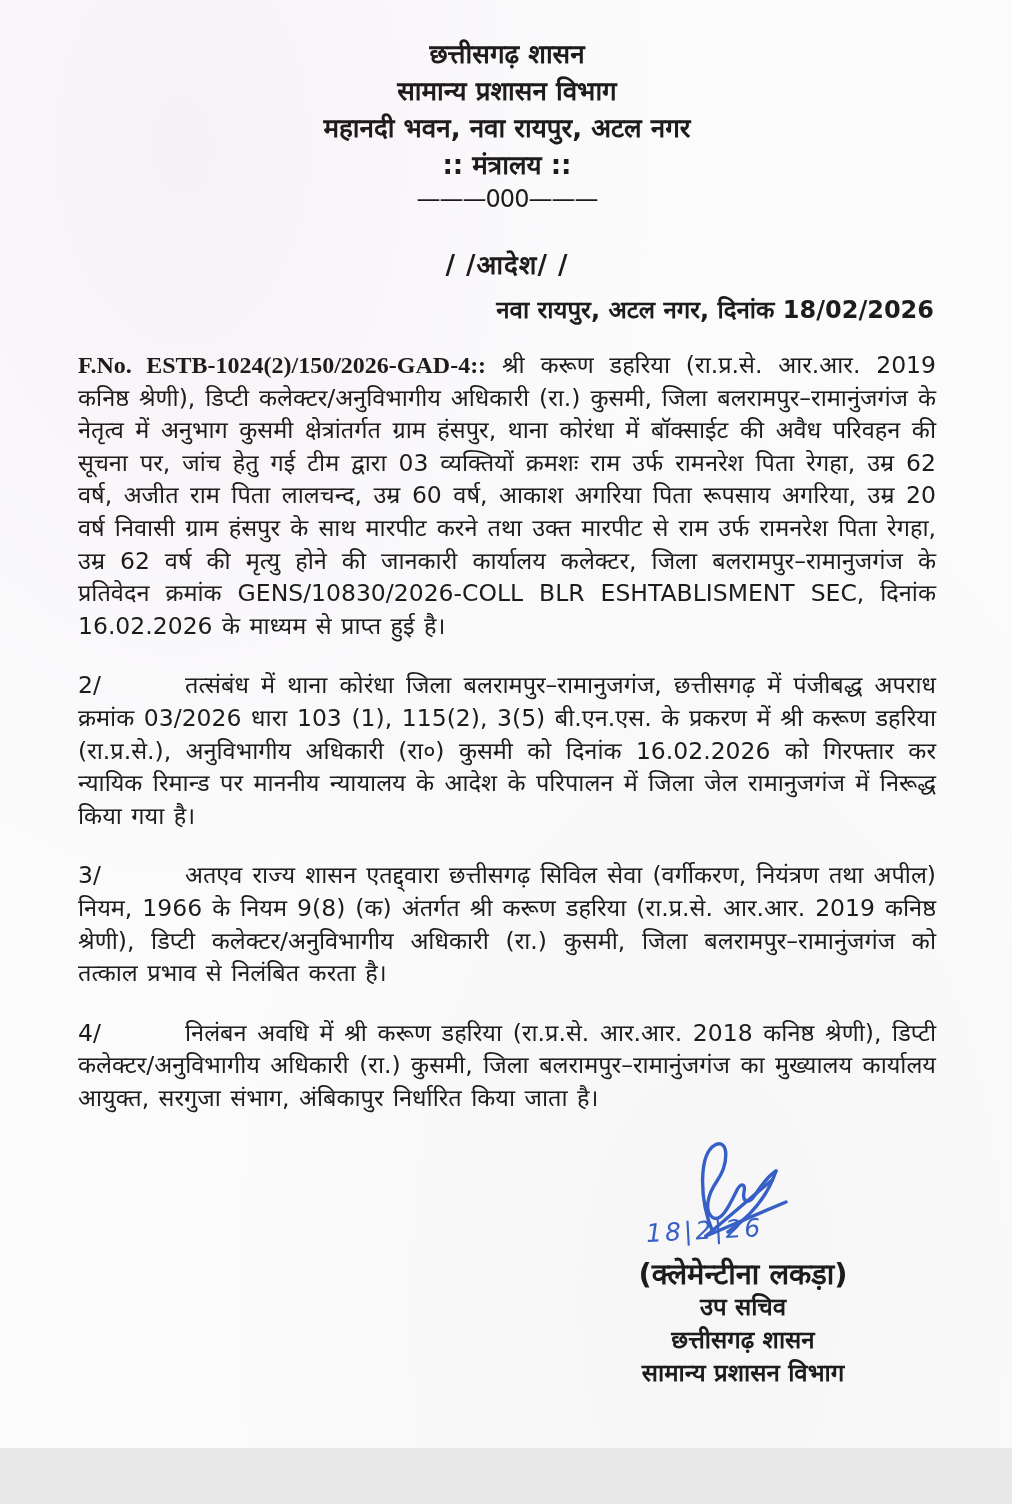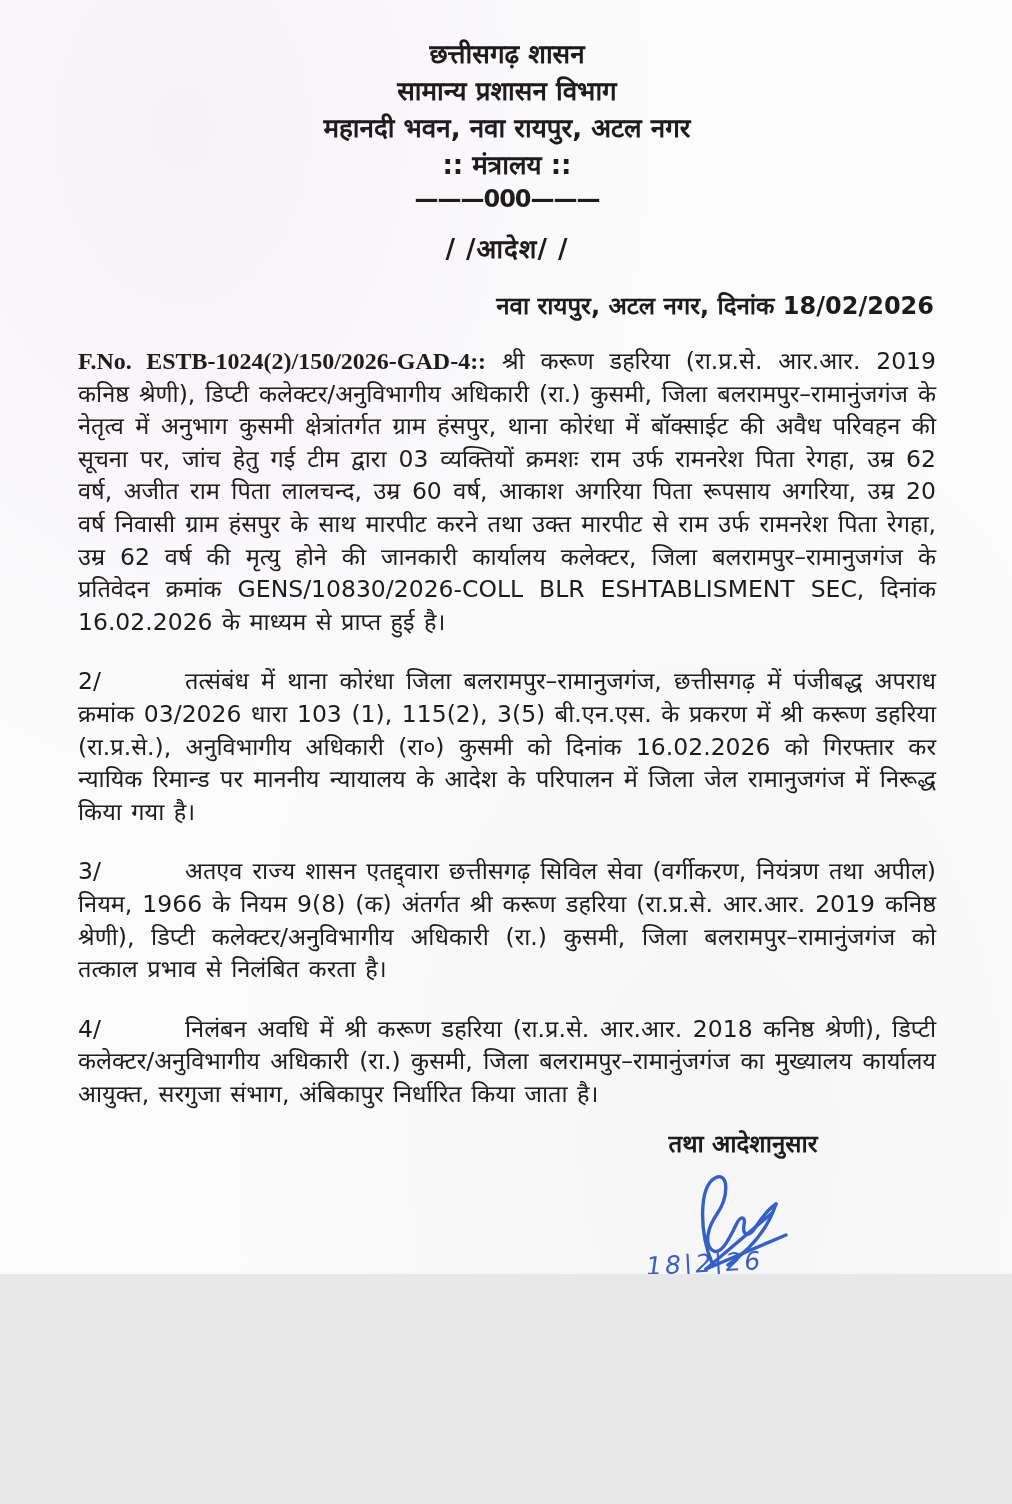--- a/index.html
+++ b/index.html
@@ -4,42 +4,42 @@
 <style>
   * { margin: 0; padding: 0; box-sizing: border-box; }
   html, body { background: #e8e8e8; }
   body {
     font-family: "DejaVu Sans", "Liberation Sans", sans-serif;
     color: #1d1b1c;
   }
   .page {
     position: relative;
     width: 1012px;
-    height: 1274px;
+    height: 1448px;
     margin: 0 auto;
     background:
       radial-gradient(ellipse at 18% 10%, rgba(208,192,212,0.14), transparent 42%),
       radial-gradient(ellipse at 70% 90%, rgba(200,200,205,0.10), transparent 50%),
       #fcfbfc;
     overflow: hidden;
     padding: 36px 76px 0 78px;
   }
   
   .letterhead { text-align: center; font-weight: 700; }
   .letterhead .h-line { font-size: 26px; line-height: 37px; }
   .letterhead .h-sep {
-    font-size: 24px; line-height: 30px; letter-spacing: -1px; font-weight: 700; text-align: center;
+    font-size: 24px; line-height: 30px; letter-spacing: -1px; font-weight: 400; text-align: center;
   }
   .order-title {
     text-align: center; font-weight: 700; font-size: 26px;
-    margin-top: 16px; letter-spacing: 1px;
+    margin-top: 32px; letter-spacing: 1px;
   }
   .place-date {
     text-align: right; font-weight: 700; font-size: 24px;
-    margin-top: 22px; padding-right: 2px;
+    margin-top: 10px; padding-right: 2px;
   }
   
   .doc-body { margin-top: 24px; }
   p.para {
     font-size: 23.5px;
     line-height: 32.6px;
     text-align: justify;
     font-weight: 500;
     word-spacing: 2px;
   }
@@ -106,21 +106,20 @@
     <p class="para"><span class="pnum">2/</span><span>तत्संबंध में थाना कोरंधा जिला बलरामपुर–रामानुजगंज, छत्तीसगढ़ में पंजीबद्ध अपराध क्रमांक 03/2026 धारा 103 (1), 115(2), 3(5) बी.एन.एस. के प्रकरण में श्री करूण डहरिया (रा.प्र.से.), अनुविभागीय अधिकारी (रा०) कुसमी को दिनांक 16.02.2026 को गिरफ्तार कर न्यायिक रिमान्ड पर माननीय न्यायालय के आदेश के परिपालन में जिला जेल रामानुजगंज में निरूद्ध किया गया है।</span></p>
 
     <p class="para"><span class="pnum">3/</span><span>अतएव राज्य शासन एतद्द्वारा छत्तीसगढ़ सिविल सेवा (वर्गीकरण, नियंत्रण तथा अपील) नियम, 1966 के नियम 9(8) (क) अंतर्गत श्री करूण डहरिया (रा.प्र.से. आर.आर. 2019 कनिष्ठ श्रेणी), डिप्टी कलेक्टर/अनुविभागीय अधिकारी (रा.) कुसमी, जिला बलरामपुर–रामानुंजगंज को तत्काल प्रभाव से निलंबित करता है।</span></p>
 
     <p class="para"><span class="pnum">4/</span><span>निलंबन अवधि में श्री करूण डहरिया (रा.प्र.से. आर.आर. 2018 कनिष्ठ श्रेणी), डिप्टी कलेक्टर/अनुविभागीय अधिकारी (रा.) कुसमी, जिला बलरामपुर–रामानुंजगंज का मुख्यालय कार्यालय आयुक्त, सरगुजा संभाग, अंबिकापुर निर्धारित किया जाता है।</span></p>
 
 
   </div>
 
   <div class="sig-block">
-    <div>तथा आदेशानुसार</div>
 
     <div class="sig-art">
       <svg width="170" height="120" viewBox="0 0 170 120">
         <g fill="none" stroke="#3760c6" stroke-width="3.4" stroke-linecap="round" stroke-linejoin="round">
           <path d="M44,98 C31,66 31,22 47,13 C61,6 61,31 49,49 C40,62 36,78 44,85 C53,92 62,72 68,60 C72,51 78,50 76,60 C74,70 81,73 87,63 C94,52 102,43 108,39"></path>
           <path d="M108,39 C101,60 86,82 60,100"></path>
           <path d="M104,48 L38,104"></path>
           <path d="M38,104 L118,70"></path>
         </g>
       </svg>

